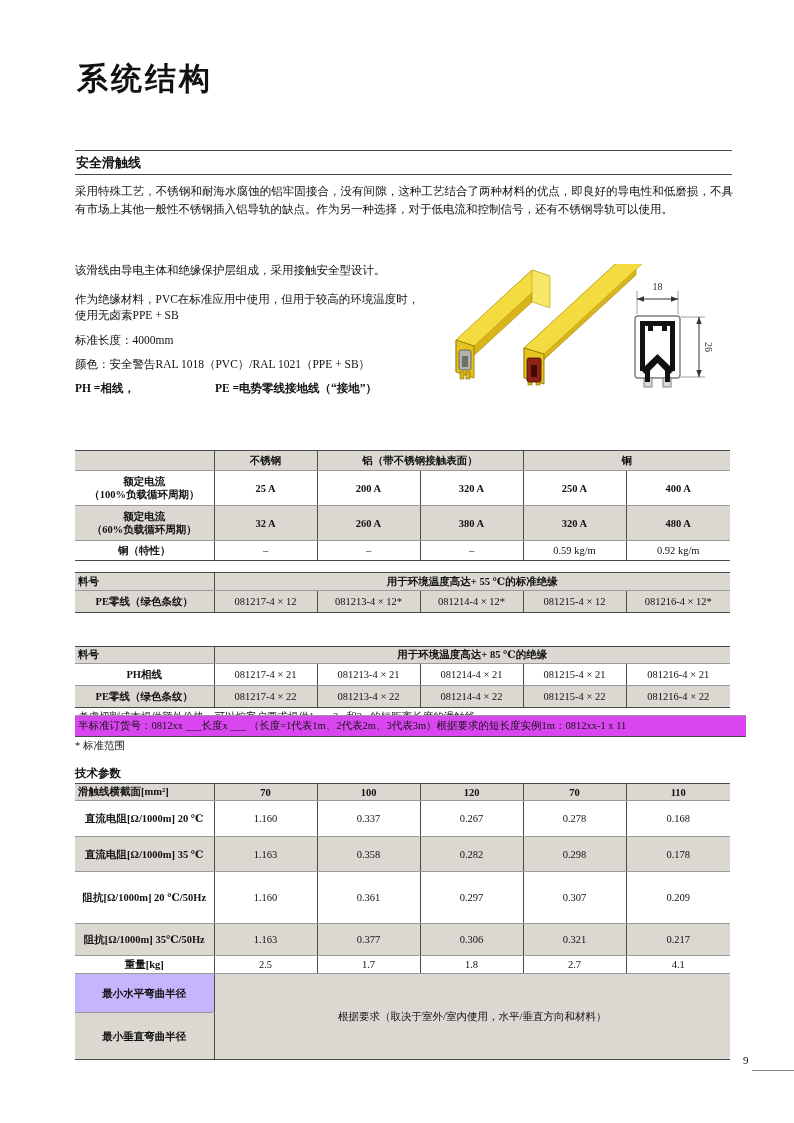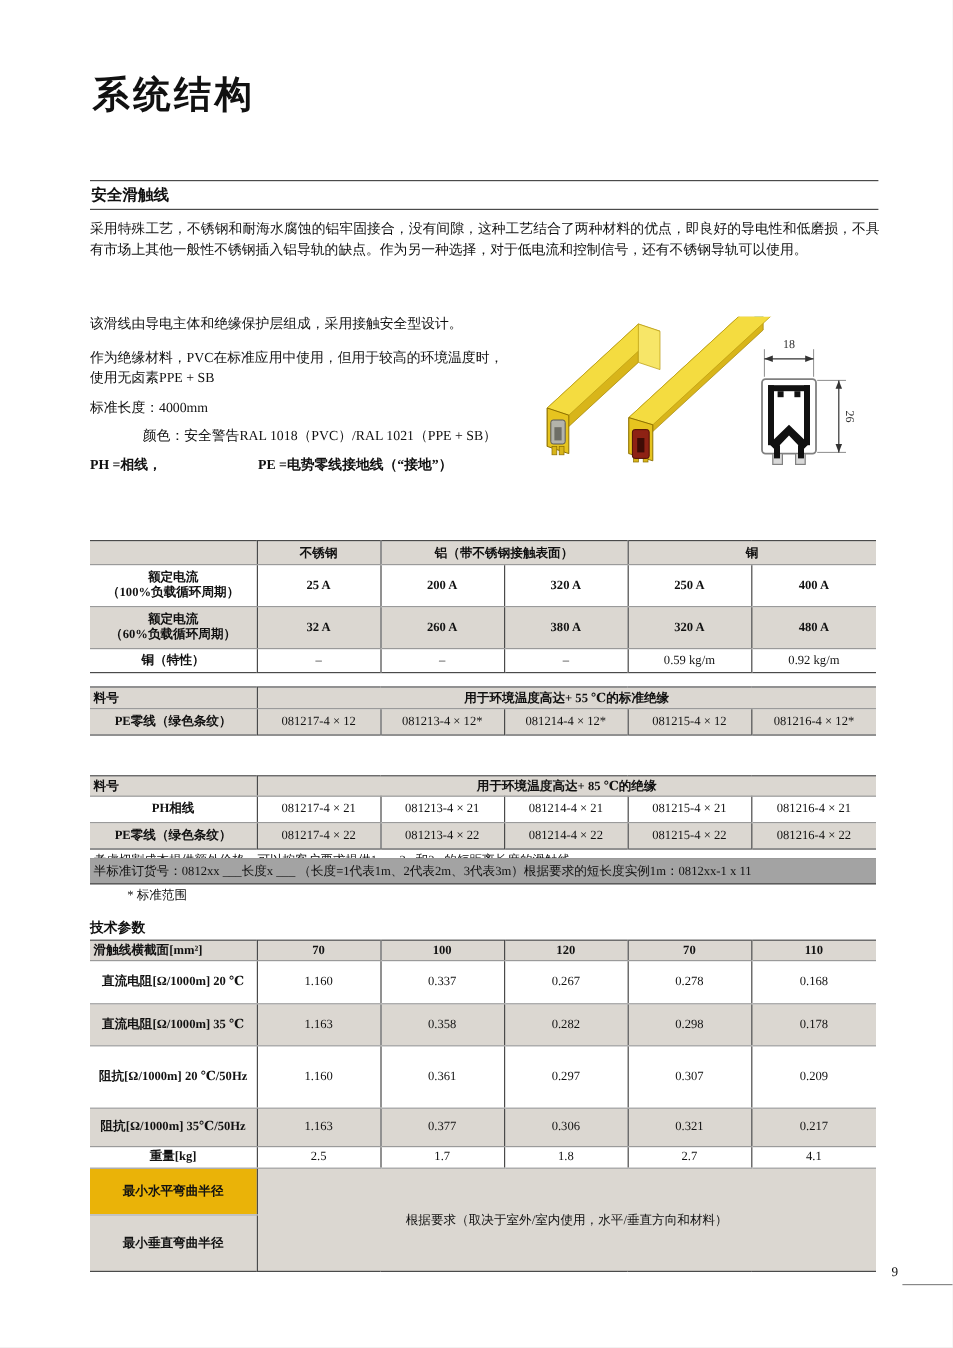--- a/index.html
+++ b/index.html
@@ -18,45 +18,45 @@
   table.tb{border-collapse:collapse;table-layout:fixed;width:655px;
            border-top:1px solid #4a4a4a;border-bottom:1px solid #4a4a4a;}
   table.tb td{border-left:1px solid #4a4a4a;border-bottom:1px solid #9a9a9a;
               padding:0 3px;vertical-align:middle;font-size:10.5px;text-align:center;overflow:hidden;}
   table.tb td:first-child{border-left:none;}
   table.tb tr:last-child td{border-bottom:none;}
   td.lbl{text-align:left;font-weight:bold;white-space:pre-line;line-height:13px;font-size:11px;}
   td.hd{background:#dbd7d1;font-weight:bold;font-size:11px;border-bottom:1px solid #777;}
   tr.sh td{background:#dbd7d1;}
   td.val1{font-weight:bold;font-size:11px;}
-  .grayrow{background:#a3a3a3;border-bottom:1px solid #4a4a4a;border-top:1px solid #9a9a9a;
-           font-size:10.5px;padding:3px 0 3px 3px;width:652px;}
+  .grayrow{background:#d946ef;border-bottom:1px solid #4a4a4a;border-top:1px solid #9a9a9a;
+           font-size:10.5px;padding:3px 16px 3px 3px;width:652px;}
   .noterow{font-size:10.5px;padding:3px 0 2px 3px;width:652px;}
-  .smalltxt{font-size:10.5px;margin-left:31px;}
+  .smalltxt{font-size:10.5px;}
   .pagenum{font-size:11px;}
   .pageline{border-top:1px solid #888;}
 </style>
 </head>
 <body>
 
 <div class="page">
 
   <div class="abs sechead">安全滑触线</div>
 
   <div class="abs title">系统结构</div>
 
   <div class="abs paras">
     <p>采用特殊工艺，不锈钢和耐海水腐蚀的铝牢固接合，没有间隙，这种工艺结合了两种材料的优点，即良好的导电性和低磨损，不具有市场上其他一般性不锈钢插入铝导轨的缺点。作为另一种选择，对于低电流和控制信号，还有不锈钢导轨可以使用。</p>
   </div>
 
   <div class="abs line" style="left:75px;top:263px;width:380px;">该滑线由导电主体和绝缘保护层组成，采用接触安全型设计。</div>
   <div class="abs line pre" style="left:75px;top:291px;width:390px;line-height:16px;">作为绝缘材料，PVC在标准应用中使用，但用于较高的环境温度时，
 使用无卤素PPE + SB</div>
   <div class="abs line" style="left:75px;top:333px;">标准长度：4000mm</div>
-  <div class="abs line" style="left:75px;top:357px;margin-left:44px;">颜色：安全警告RAL 1018（PVC）/RAL 1021（PPE + SB）</div>
+  <div class="abs line" style="left:75px;top:357px;">颜色：安全警告RAL 1018（PVC）/RAL 1021（PPE + SB）</div>
   <div class="abs line" style="left:75px;top:381px;width:420px;">
     <span class="bold">PH =相线，</span>
     <span class="bold abs" style="left:140px;top:0;">PE =电势零线接地线（“接地”）</span>
   </div>
 
   <svg class="abs" style="left:448px;top:264px;" width="200" height="128" viewBox="0 0 200 128">
 
     <polygon points="8,76 8,108 84,38 84,6" fill="#d8b51a" stroke="#a5870d" stroke-width="0.6"></polygon>
     <polygon points="8,76 26,82 102,12 84,6" fill="#f4dc40" stroke="#b99b10" stroke-width="0.6"></polygon>
     <polygon points="84,6 102,12 102,44 84,38" fill="#f7e668" stroke="#b99b10" stroke-width="0.6"></polygon>
@@ -263,21 +263,21 @@
     </tr>
     <tr style="height:18px">
       <td class="lbl">重量[kg]</td>
       <td>2.5</td>
       <td>1.7</td>
       <td>1.8</td>
       <td>2.7</td>
       <td>4.1</td>
     </tr>
     <tr>
-      <td class="lbl" style="height:38px;background:#eab308;border-bottom:1px solid #9a9a9a;">最小水平弯曲半径</td>
+      <td class="lbl" style="height:38px;background:#c4b5fd;border-bottom:1px solid #9a9a9a;">最小水平弯曲半径</td>
       <td colspan="5" rowspan="2" style="background:#dbd7d1;border-bottom:none;">根据要求（取决于室外/室内使用，水平/垂直方向和材料）</td>
     </tr>
     <tr>
       <td class="lbl" style="height:46px;background:#dbd7d1;border-bottom:none;">最小垂直弯曲半径</td>
     </tr>
   </tbody>
     </table>
 
   <div class="abs pagenum" style="left:743px;top:1054px;">9</div>
   <div class="abs pageline" style="left:752px;top:1070px;width:42px;height:0;"></div>

